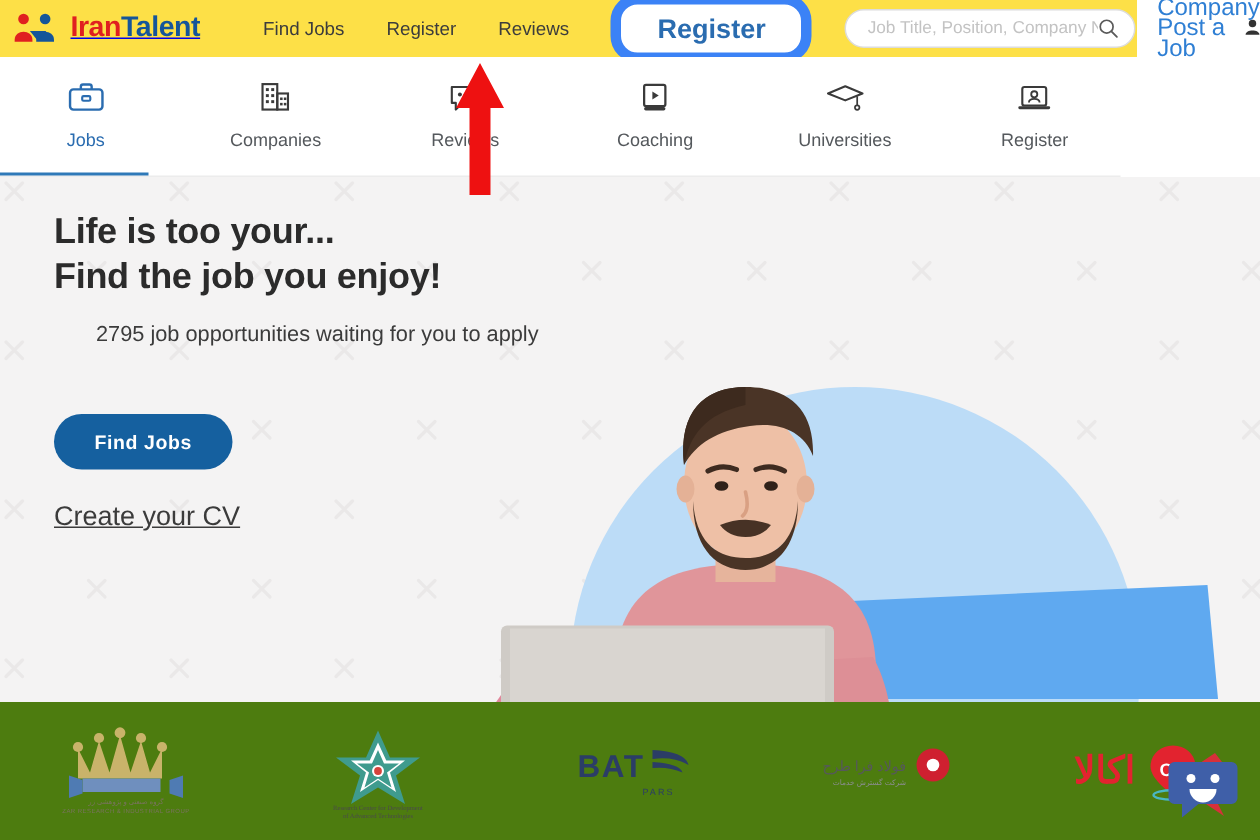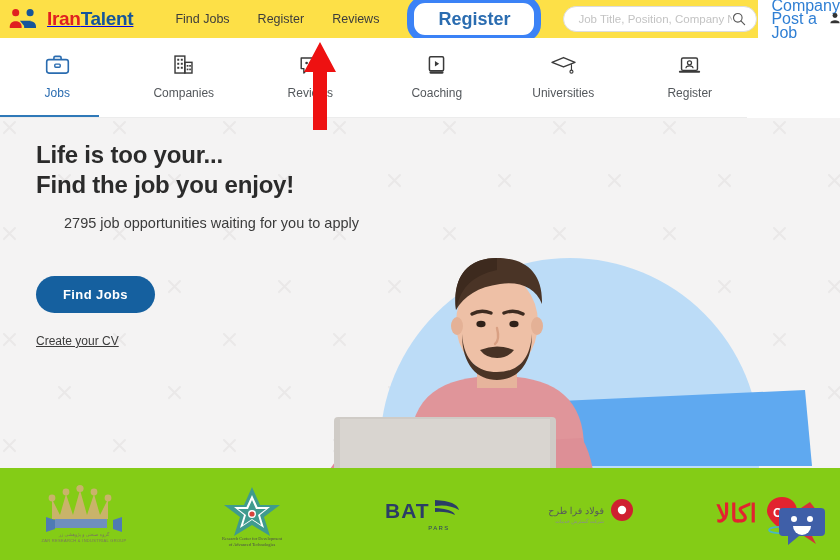--- a/index.html
+++ b/index.html
@@ -83,29 +83,29 @@
     font-size: 24px; font-weight: bold; color: #2b2b2b; line-height: 30px; letter-spacing: -.2px;
   }
   .hero-sub { margin-top: 15px; font-size: 14.5px; color: #3b3b3b; margin-left: 28px; }
   .find-jobs-btn {
     margin-top: 45px; display: inline-block;
     background: #15609f; color: #fff; border: none; border-radius: 20px;
     padding: 11px 27px; font-size: 13px; font-weight: bold; letter-spacing: .4px;
     font-family: "Liberation Sans", sans-serif;
   }
   .create-cv {
-    display: block; margin-top: 21px; font-size: 12px; color: #3b3b3b;
+    display: block; margin-top: 21px; font-size: 18px; color: #3b3b3b;
     text-decoration: underline;
   }
   .hero-art { position: absolute; left: 0; top: 0; width: 840px; height: 350px; }
 
   
   .logostrip {
     position: absolute; left: 0; top: 468px; width: 840px; height: 92px;
-    background: #84cc16; display: flex; align-items: center;
+    background: #4d7c0f; display: flex; align-items: center;
   }
   .brand { flex: 1; display: flex; align-items: center; justify-content: center; height: 92px; }
 
   
   .chat-widget {
     position: absolute; right: 12px; bottom: 10px; width: 52px; height: 52px;
   }
 
   
   .annot-arrow { position: absolute; left: 303px; top: 42px; z-index: 40; }

